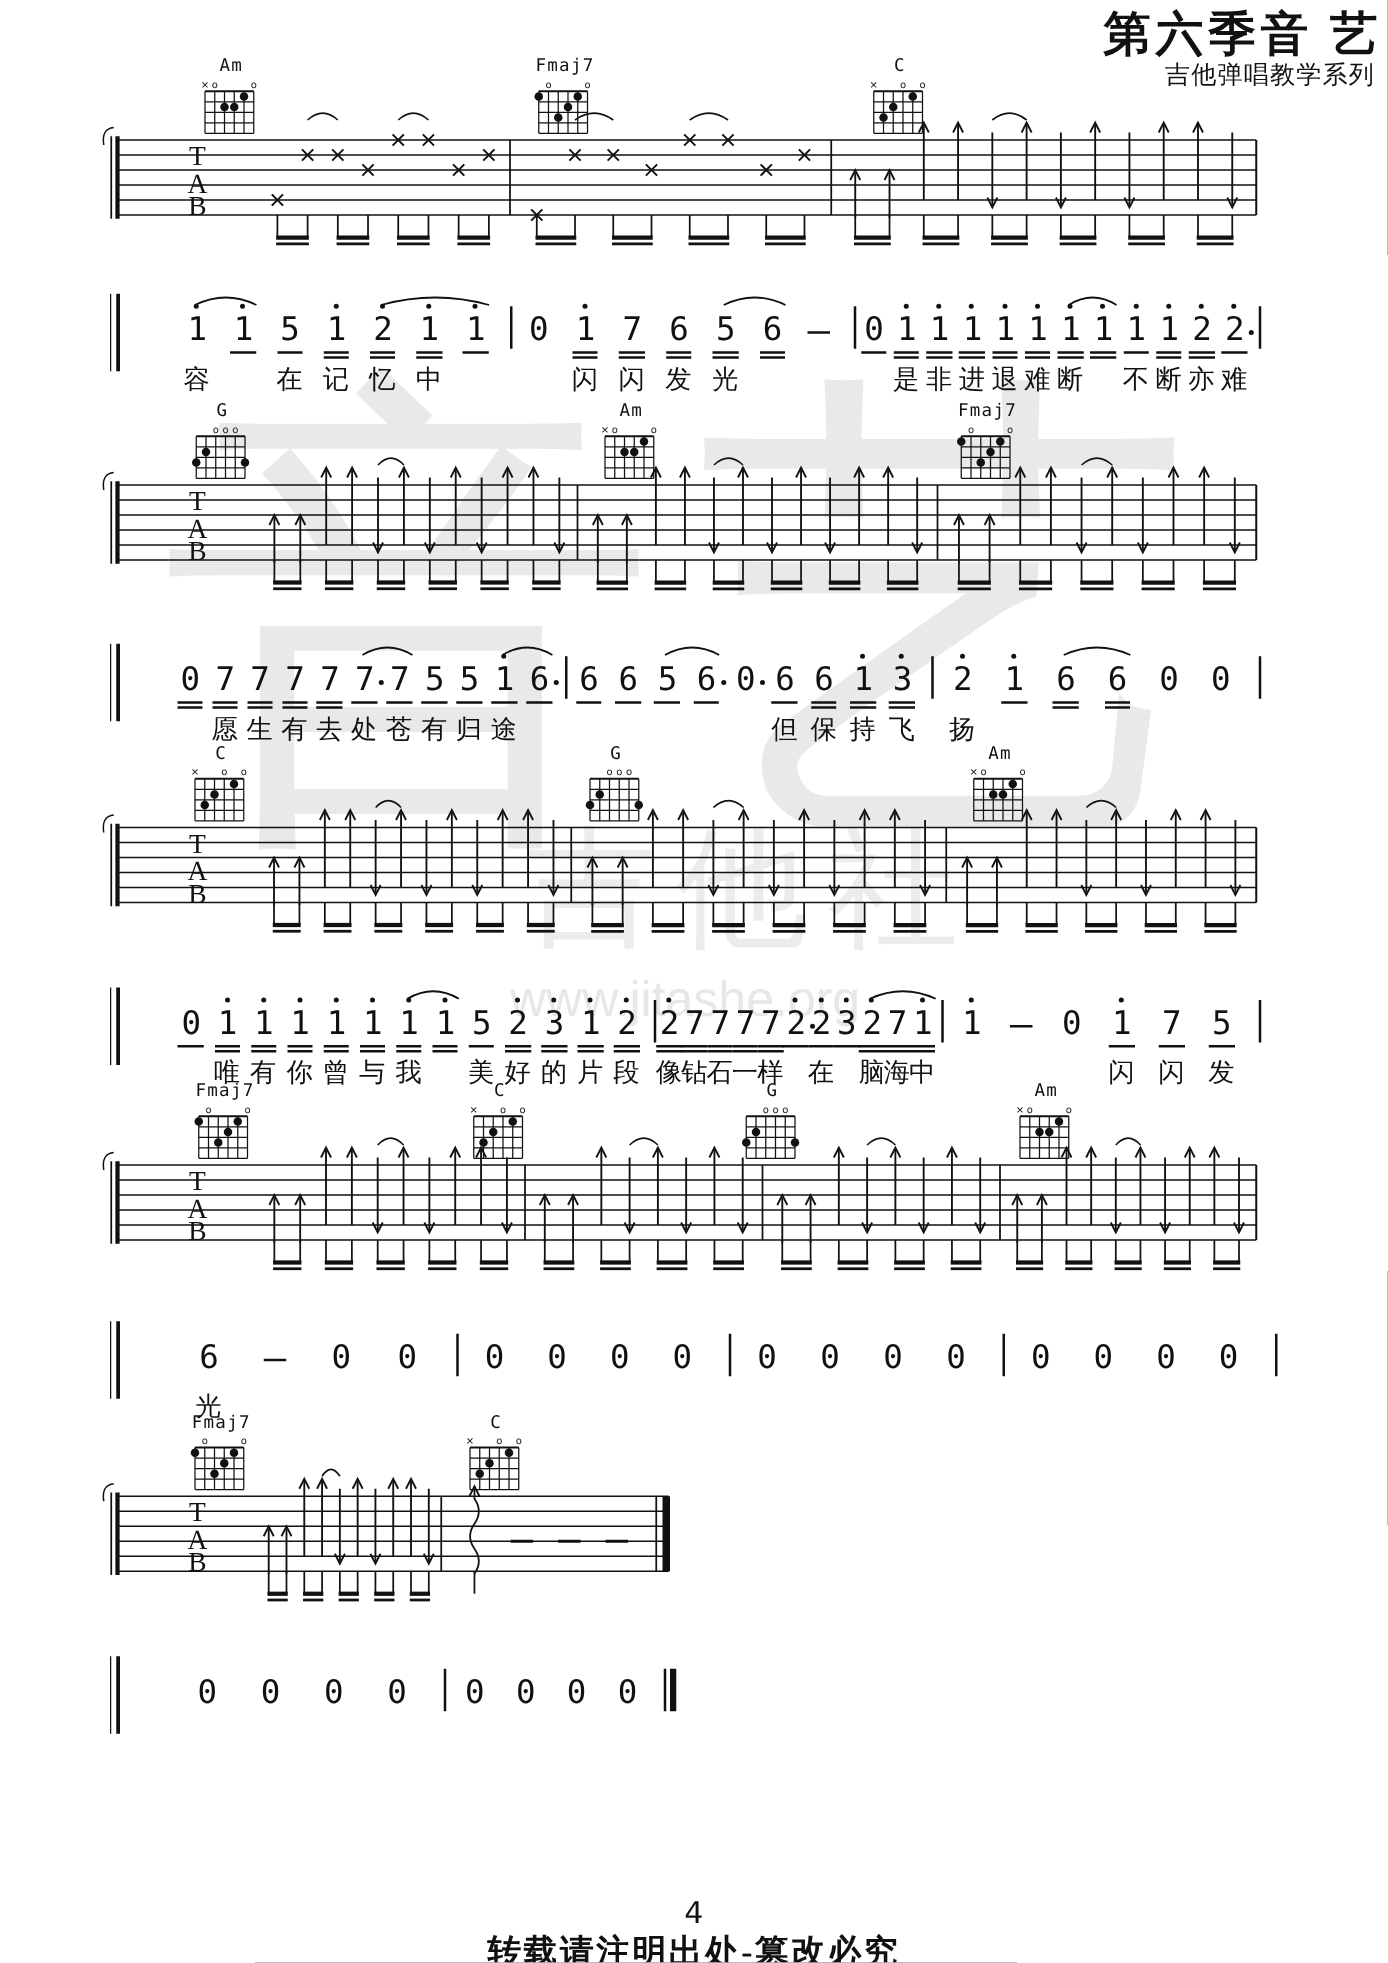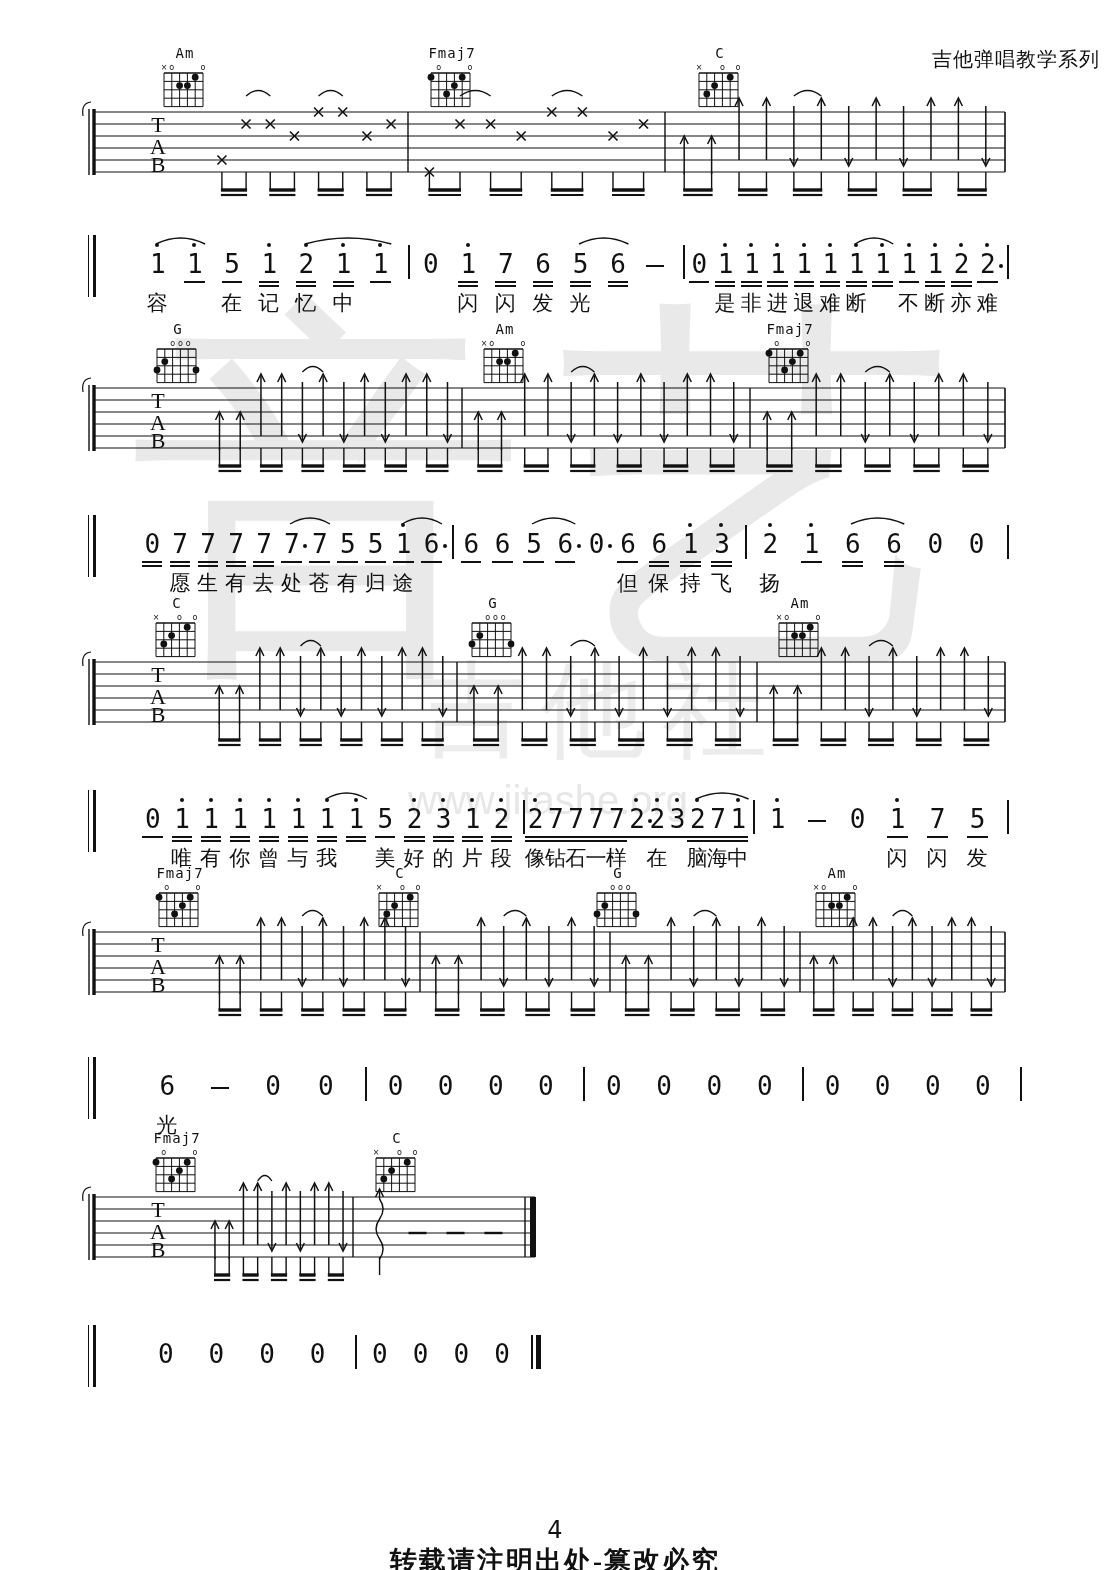--- a/index.html
+++ b/index.html
@@ -23,20 +23,21 @@
   .dot{position:absolute;width:4px;height:4px;border-radius:50%;background:#111;}
   svg{overflow:visible;}
 </style>
 </head>
 <body>
 
 <div class="page">
   <div class="wm wm-big">音艺</div>
   <div class="wm wm-mid">吉他社</div>
   <div class="wm wm-url">www.jitashe.org</div>
+  <div class="hdr1">第六季音 艺</div>
   <div class="hdr2">吉他弹唱教学系列</div>
   <div id="music">
       <svg width="1110" height="152" style="left: 0px; top: 50px; position: absolute;" class="layer">
         <line x1="95" y1="62" x2="1005" y2="62" stroke="#111111" stroke-width="1.2"></line>
         <line x1="95" y1="74" x2="1005" y2="74" stroke="#111111" stroke-width="1.2"></line>
         <line x1="95" y1="86" x2="1005" y2="86" stroke="#111111" stroke-width="1.2"></line>
         <line x1="95" y1="98" x2="1005" y2="98" stroke="#111111" stroke-width="1.2"></line>
         <line x1="95" y1="110" x2="1005" y2="110" stroke="#111111" stroke-width="1.2"></line>
         <line x1="95" y1="122" x2="1005" y2="122" stroke="#111111" stroke-width="1.2"></line>
         <line x1="89" y1="59" x2="89" y2="125" stroke="#111111" stroke-width="1.4"></line>

